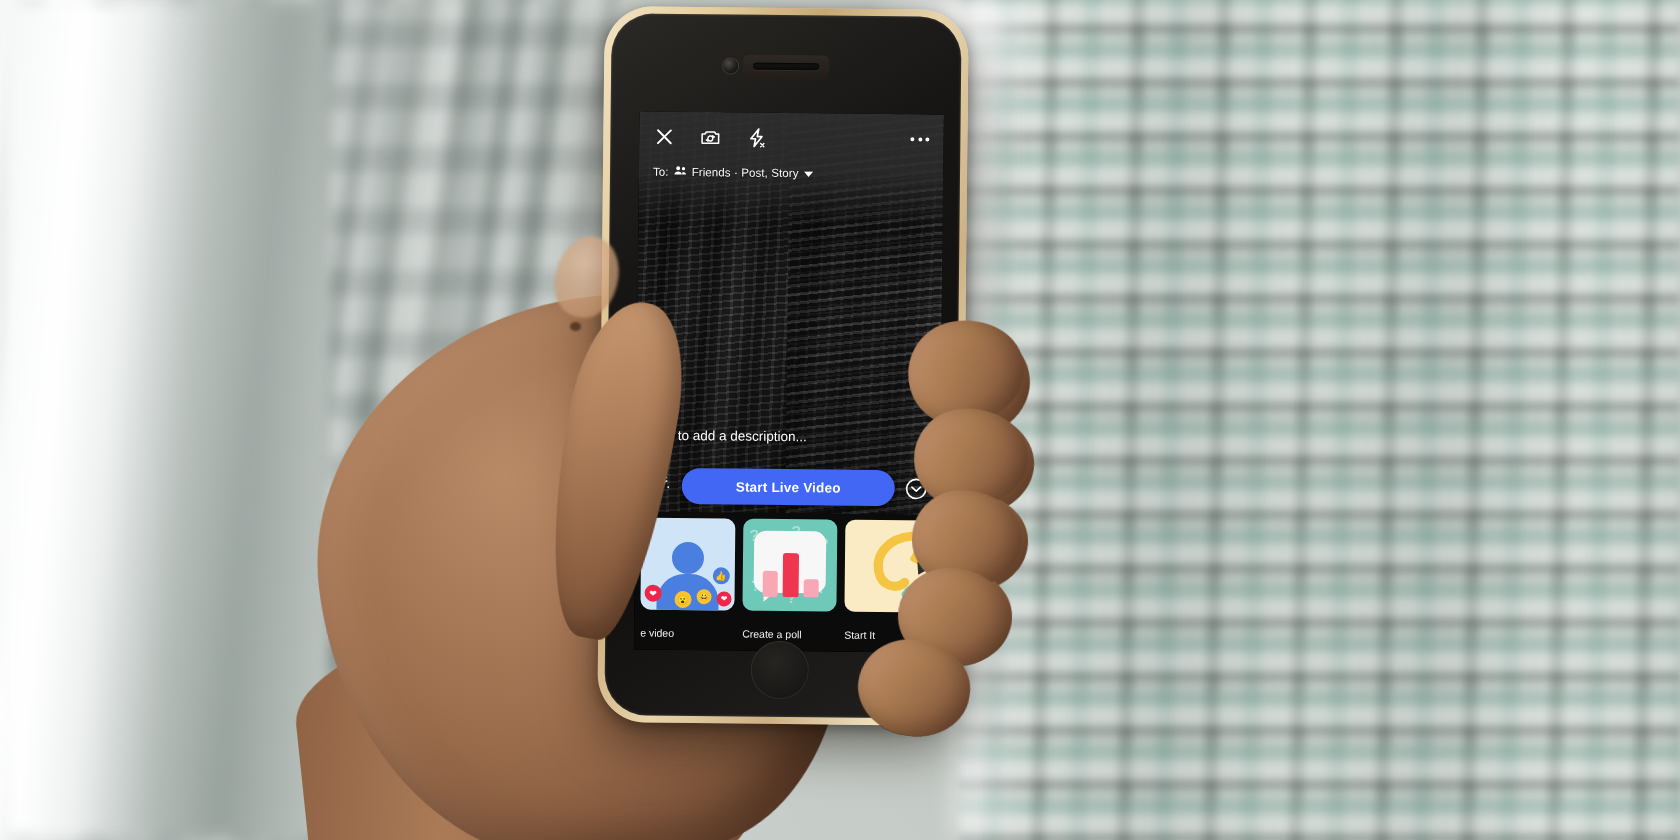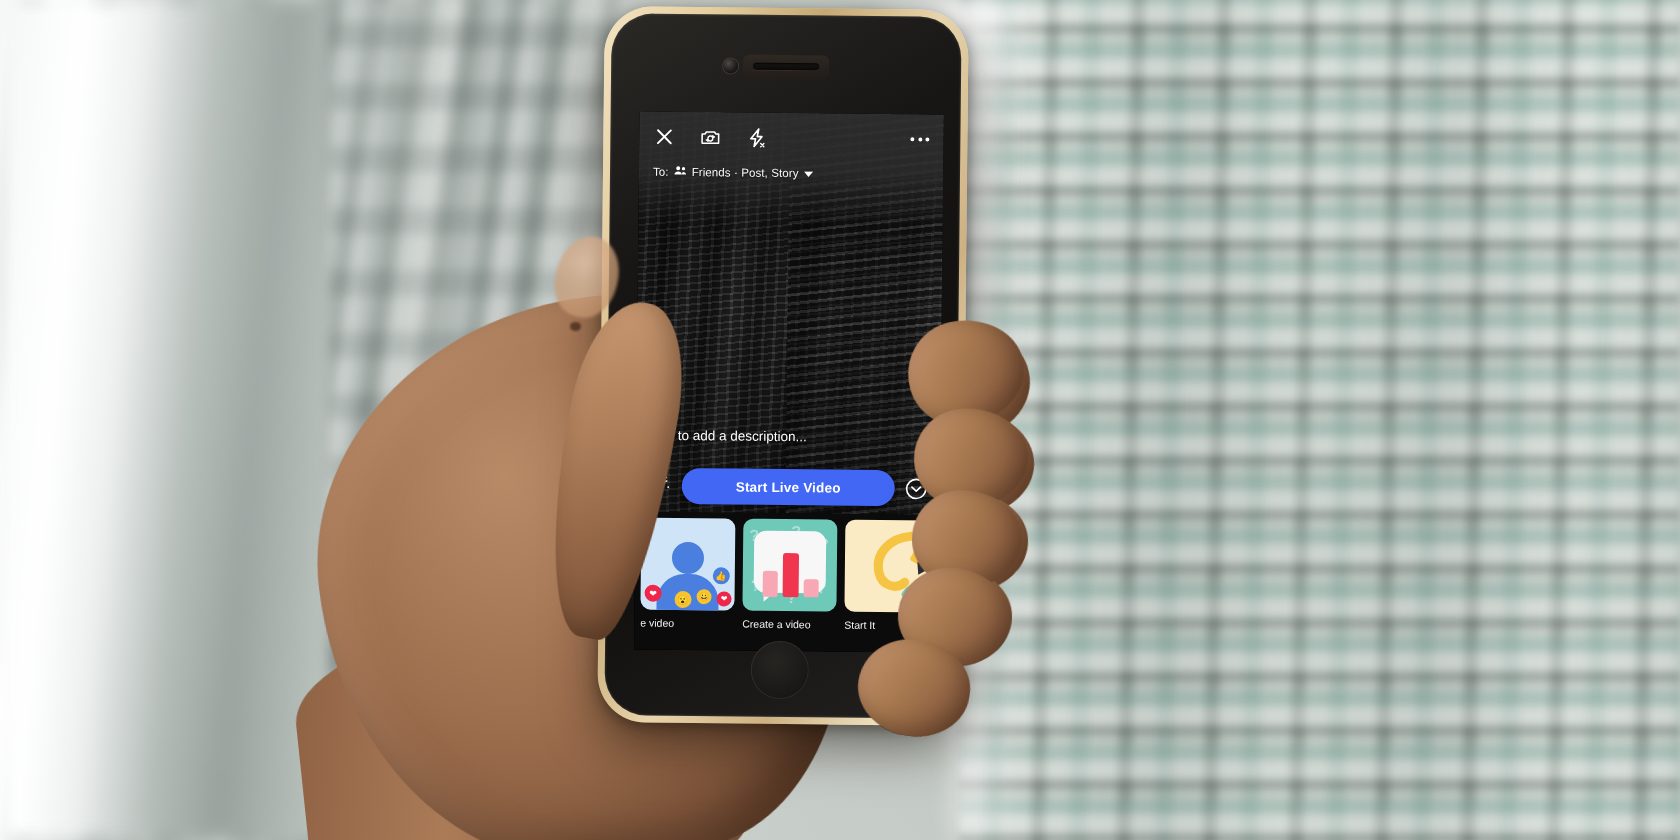--- a/index.html
+++ b/index.html
@@ -244,21 +244,21 @@
     position:absolute; left:0; top:400px; width:304px; height:138px;
     background:#0b0b0b;
   }
   #carousel-strip { display:flex; gap:8px; padding:6px 0 0 6px; }
   .card { flex:0 0 94px; }
   .thumb {
     width:94px; height:92px; border-radius:10px;
     position:relative; overflow:hidden;
   }
   .card-label {
-    margin-top:7px; color:#f2f2f2; font-size:10.5px;
+    margin-top:17px; color:#f2f2f2; font-size:10.5px;
     white-space:nowrap; overflow:hidden;
   }
 
   
   .t1 { background:#cfe5f7; }
   .t1 .head { position:absolute; left:50%; top:24px; transform:translateX(-50%); width:32px; height:32px; border-radius:50%; background:#4a7fe0; }
   .t1 .body { position:absolute; left:50%; top:56px; transform:translateX(-50%); width:62px; height:46px; border-radius:28px 28px 0 0; background:#4a7fe0; }
   .rxn { position:absolute; border-radius:50%; display:flex; align-items:center; justify-content:center; font-size:9px; }
   .rxn.heart { left:4px; bottom:8px; width:17px; height:17px; background:#f0254a; color:#fff; }
   .rxn.like  { right:5px; bottom:26px; width:17px; height:17px; background:#4a7fe0; color:#fff; font-size:9px; }
@@ -444,21 +444,21 @@
                 <span class="qm" style="left:48px; top:4px;">?</span>
                 <span class="qm" style="left:76px; top:16px;">?</span>
                 <span class="qm" style="left:8px;  top:58px;">?</span>
                 <span class="qm" style="left:44px; top:70px;">?</span>
                 <span class="qm" style="left:74px; top:60px;">?</span>
                 <div class="bubble"></div>
                 <div class="bar b1"></div>
                   <div class="bar b2"></div>
                   <div class="bar b3"></div>
               </div>
-              <div class="card-label">Create a video</div>
+              <div class="card-label">Create a poll</div>
             </div>
 
             <div class="card">
               <div class="thumb t3">
                 <svg class="squiggle" viewBox="0 0 94 92" fill="none" stroke-linecap="round">
                   <path d="M66 16 C44 18, 30 34, 34 52 C37 66, 52 70, 60 62" stroke="#f6c443" stroke-width="9"></path>
                   <path d="M60 74 C66 64, 78 62, 94 66" stroke="#6ec9b8" stroke-width="6"></path>
                   <path d="M58 82 C70 74, 82 76, 94 80" stroke="#8ec8f0" stroke-width="5"></path>
                 </svg>
                 <div class="pencil"></div>

